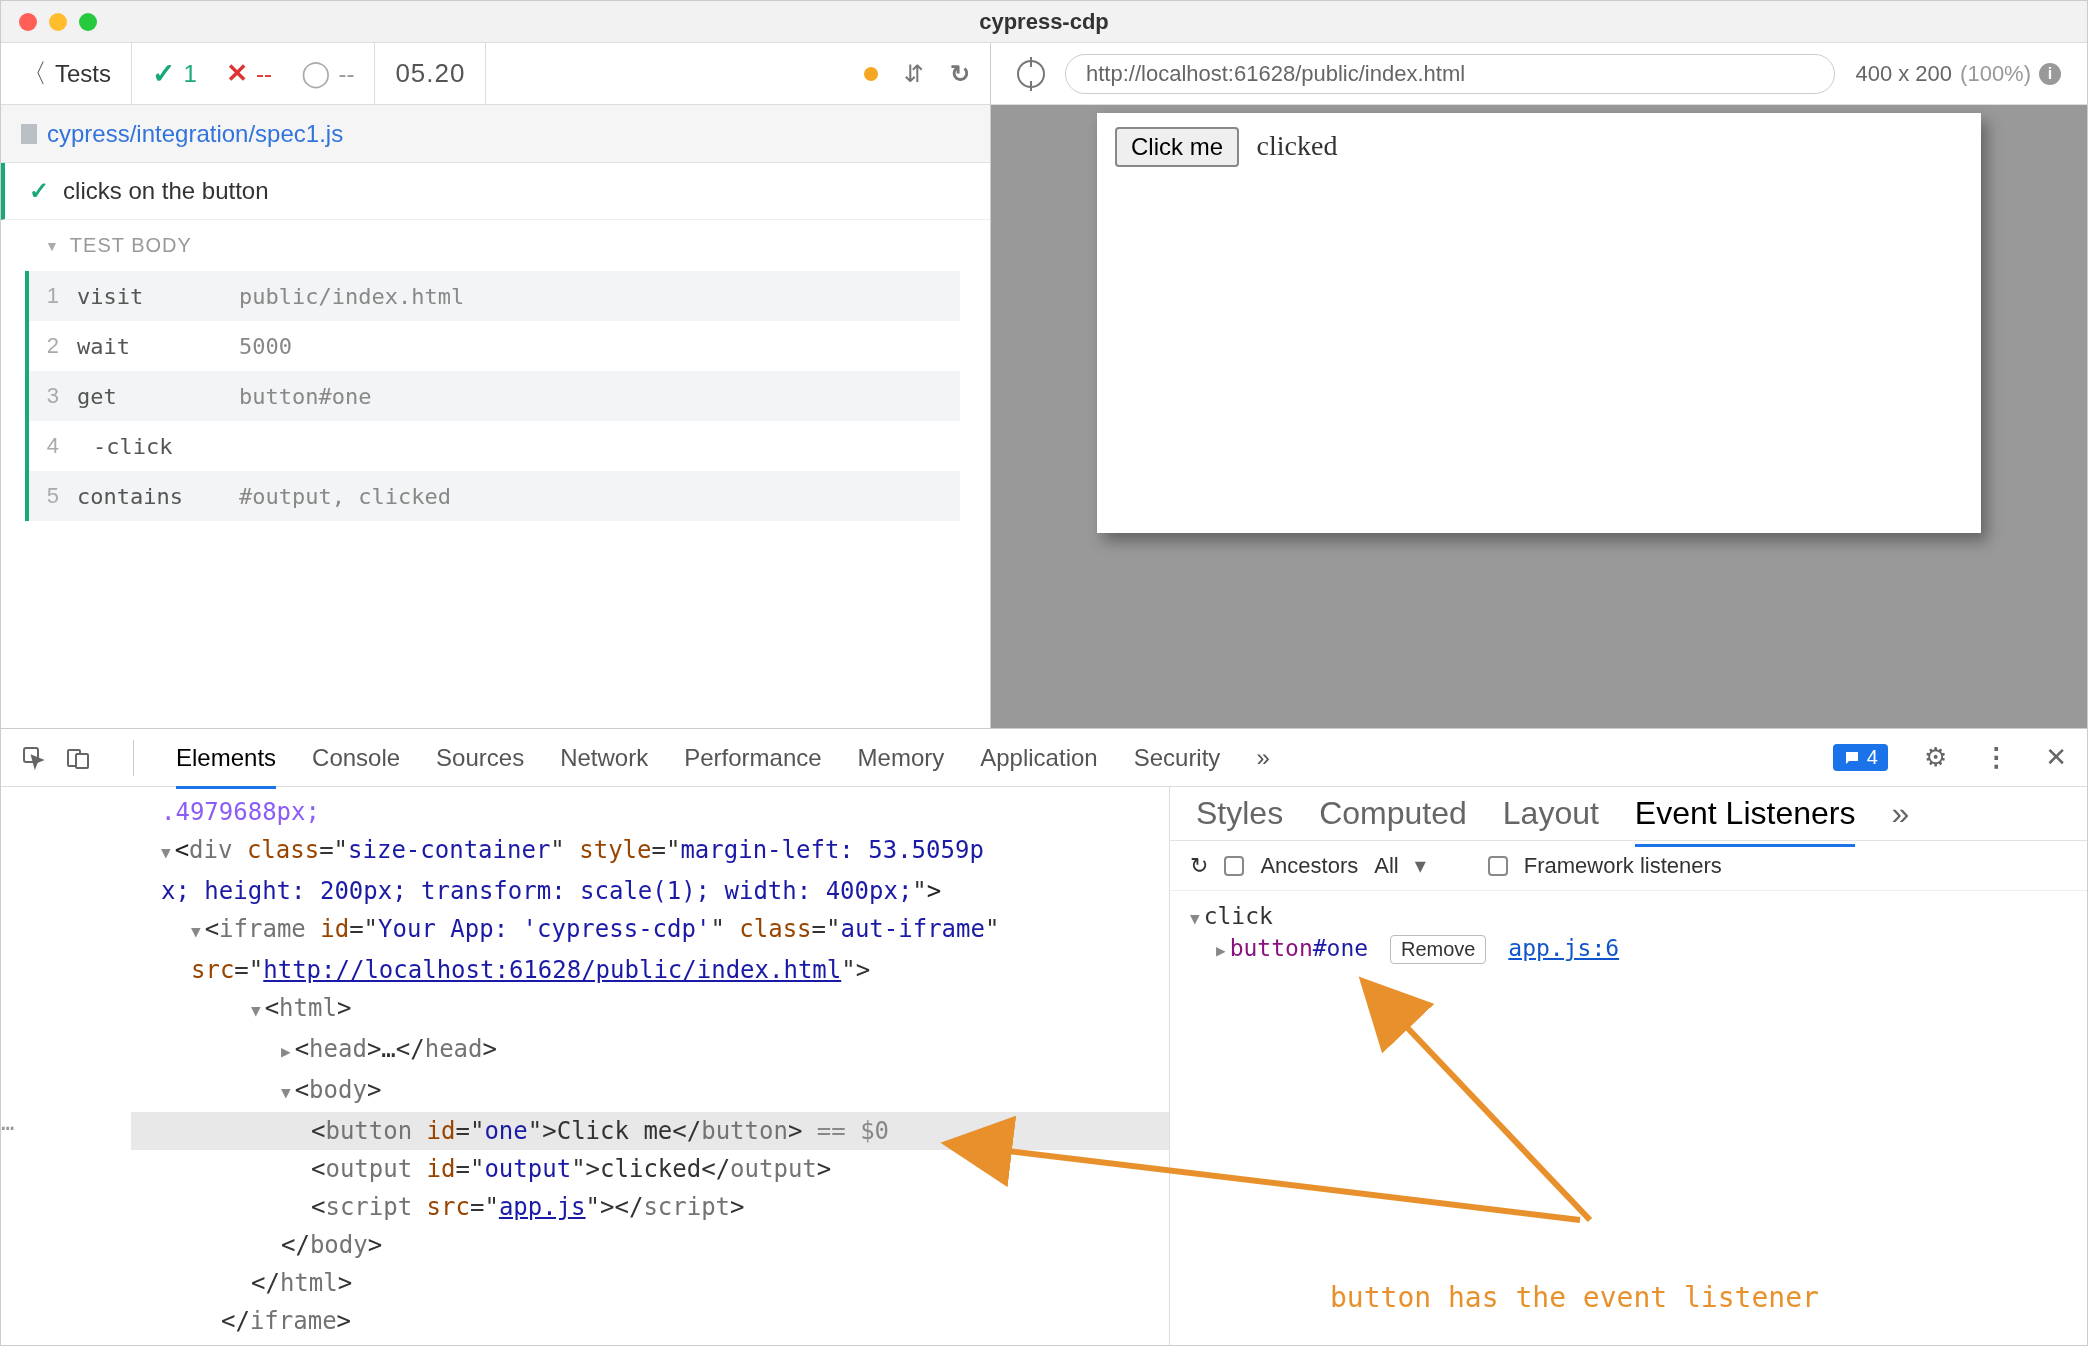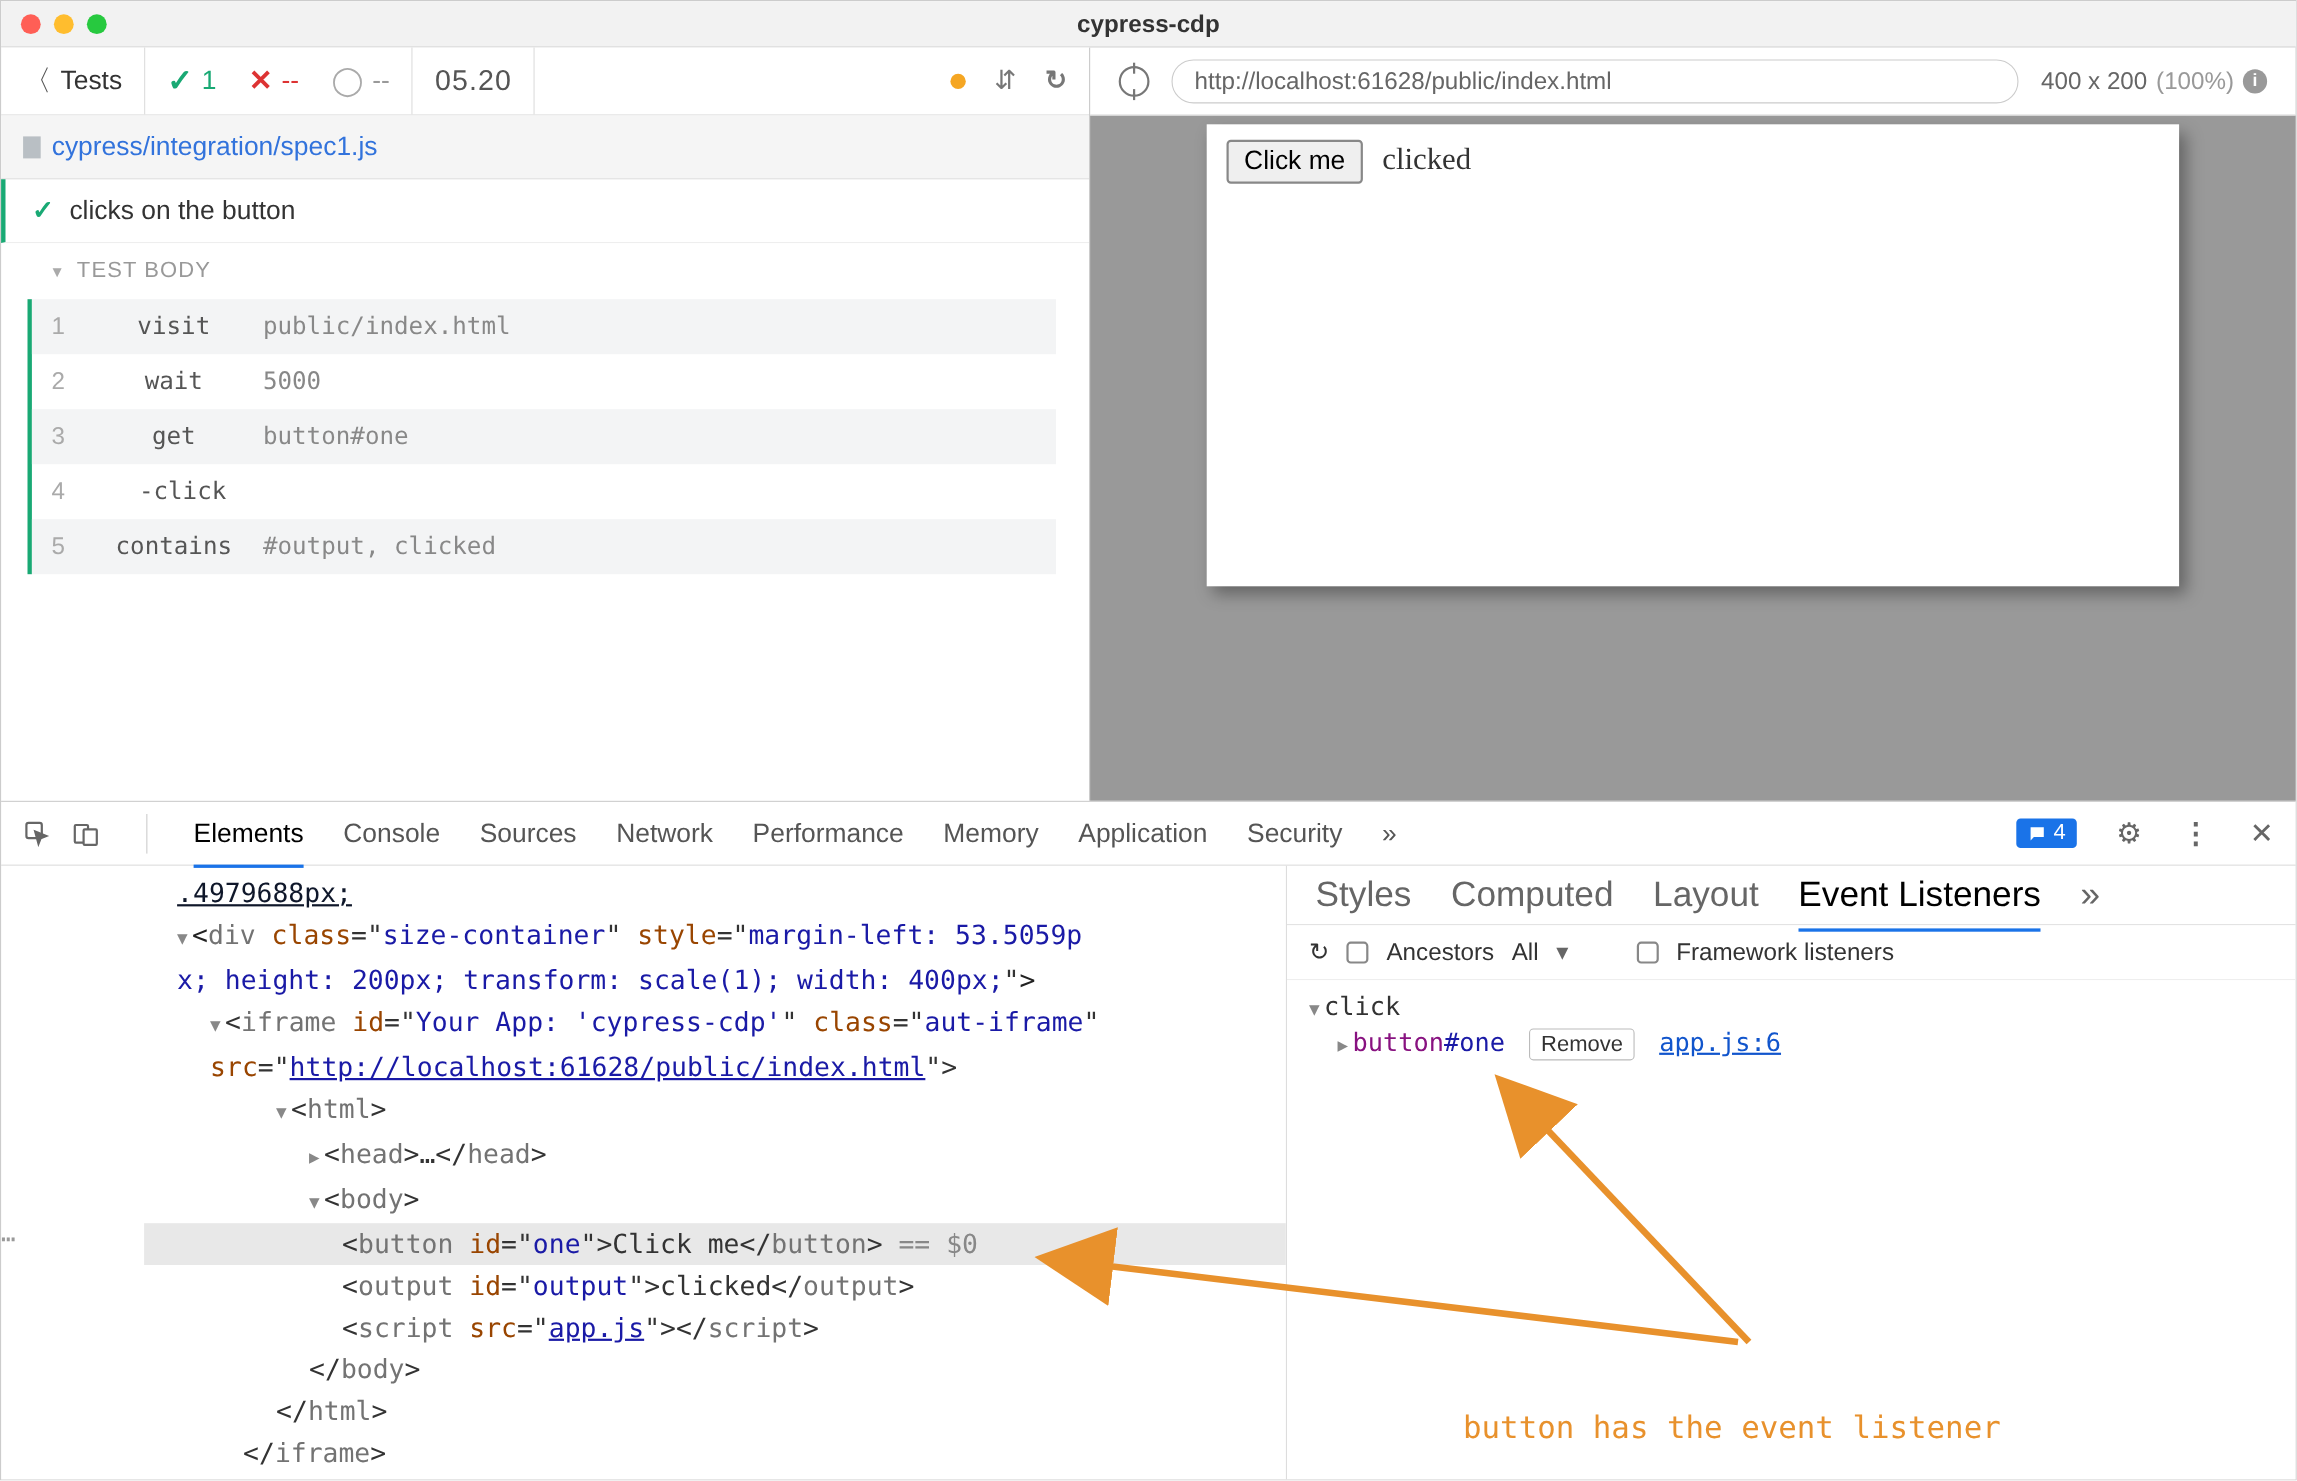--- a/index.html
+++ b/index.html
@@ -27,21 +27,21 @@
   .spec-path { color:#3273dc; font-size:24px;}
   .test-row { display:flex; align-items:center; gap:14px; padding:14px 24px; font-size:24px; border-left:4px solid #19a974; border-bottom:1px solid #eee;}
   .check { color:#19a974; font-size:24px;font-weight:800;}
   .test-body-hdr { display:flex; align-items:center; gap:10px; padding:14px 44px; color:#999; font-size:20px; letter-spacing:1px;}
   .caret { color:#aaa; font-size:14px;}
   .cmd-log { padding:0 30px 30px 24px;}
   .cmd-log .log-inner { border-left:4px solid #19a974; }
   .cmd-row { display:flex; align-items:center; height:50px; font-family:"SFMono-Regular","Menlo",monospace; font-size:22px;}
   .cmd-row.even { background:#f3f4f5;}
   .cmd-num { width:40px; text-align:right; color:#aaa; padding-right:10px;font-family:-apple-system,sans-serif;}
-  .cmd-name { width:170px; color:#555; padding-left:8px;text-align:center;}
+  .cmd-name { width:170px; color:#555; padding-left:8px;}
   .cmd-name.child { padding-left:24px;}
   .cmd-args { color:#888;}
   .preview-toolbar { height:62px; background:#fff; display:flex; align-items:center; gap:20px; padding:0 26px; border-bottom:1px solid #ddd;}
   .crosshair { width:28px;height:28px; border:2px solid #777; border-radius:50%; position:relative;}
   .crosshair::before,.crosshair::after{content:'';position:absolute;background:#777;}
   .crosshair::before{width:2px;height:10px;left:50%;top:-5px;transform:translateX(-50%);}
   .crosshair::after{width:2px;height:10px;left:50%;bottom:-5px;transform:translateX(-50%);}
   .url-bar { flex:1; height:40px; border:1px solid #ccc; border-radius:20px; display:flex; align-items:center; padding:0 20px; color:#666; font-size:22px;}
   .dims { color:#666; font-size:22px; display:flex; align-items:center; gap:8px;}
   .info-ico{width:22px;height:22px;border-radius:50%;background:#999;color:#fff;display:flex;align-items:center;justify-content:center;font-size:16px;font-weight:700;}
@@ -223,21 +223,21 @@
         <span>4</span>
       </div>
       <span class="gear">⚙</span>
       <span class="more-v">⋮</span>
       <span class="close-x">✕</span>
     </div>
 
     <div class="dt-body">
       <div class="elements-pane">
         <div class="el-gutter">⋯</div>
-        <div class="ind2" style="color:#0f172a;text-decoration:underline;">.4979688px;</div>
+        <div class="ind2" style="color:#8b5cf6;">.4979688px;</div>
         <div class="ind2"><span class="tri">▼</span><span class="t-txt">&lt;</span><span class="t-tag">div</span> <span class="t-attr">class</span>="<span class="t-str">size-container</span>" <span class="t-attr">style</span>="<span class="t-str">margin-left: 53.5059p</span></div>
         <div class="ind2"><span class="t-str">x; height: 200px; transform: scale(1); width: 400px;</span>"<span class="t-txt">&gt;</span></div>
         <div class="ind3"><span class="tri">▼</span>&lt;<span class="t-tag">iframe</span> <span class="t-attr">id</span>="<span class="t-str">Your App: 'cypress-cdp'</span>" <span class="t-attr">class</span>="<span class="t-str">aut-iframe</span>"</div>
         <div class="ind3"><span class="t-attr">src</span>="<span class="t-str" style="text-decoration:underline;">http://localhost:61628/public/index.html</span>"&gt;</div>
         <div class="ind5"><span class="tri">▼</span>&lt;<span class="t-tag">html</span>&gt;</div>
         <div class="ind6"><span class="tri">▶</span>&lt;<span class="t-tag">head</span>&gt;…&lt;/<span class="t-tag">head</span>&gt;</div>
         <div class="ind6"><span class="tri">▼</span>&lt;<span class="t-tag">body</span>&gt;</div>
         <div class="ind7 hl-line">&lt;<span class="t-tag">button</span> <span class="t-attr">id</span>="<span class="t-str">one</span>"&gt;<span>Click me</span>&lt;/<span class="t-tag">button</span>&gt; <span style="color:#888;">== $0</span></div>
         <div class="ind7">&lt;<span class="t-tag">output</span> <span class="t-attr">id</span>="<span class="t-str">output</span>"&gt;<span>clicked</span>&lt;/<span class="t-tag">output</span>&gt;</div>
         <div class="ind7">&lt;<span class="t-tag">script</span> <span class="t-attr">src</span>="<span class="t-str" style="text-decoration:underline;">app.js</span>"&gt;&lt;/<span class="t-tag">script</span>&gt;</div>

